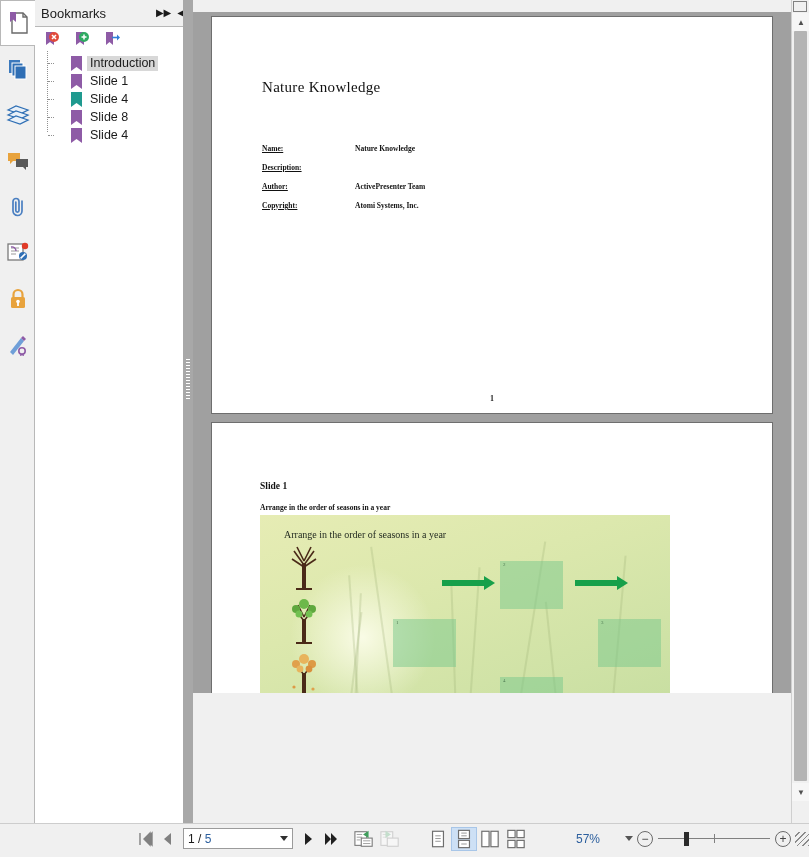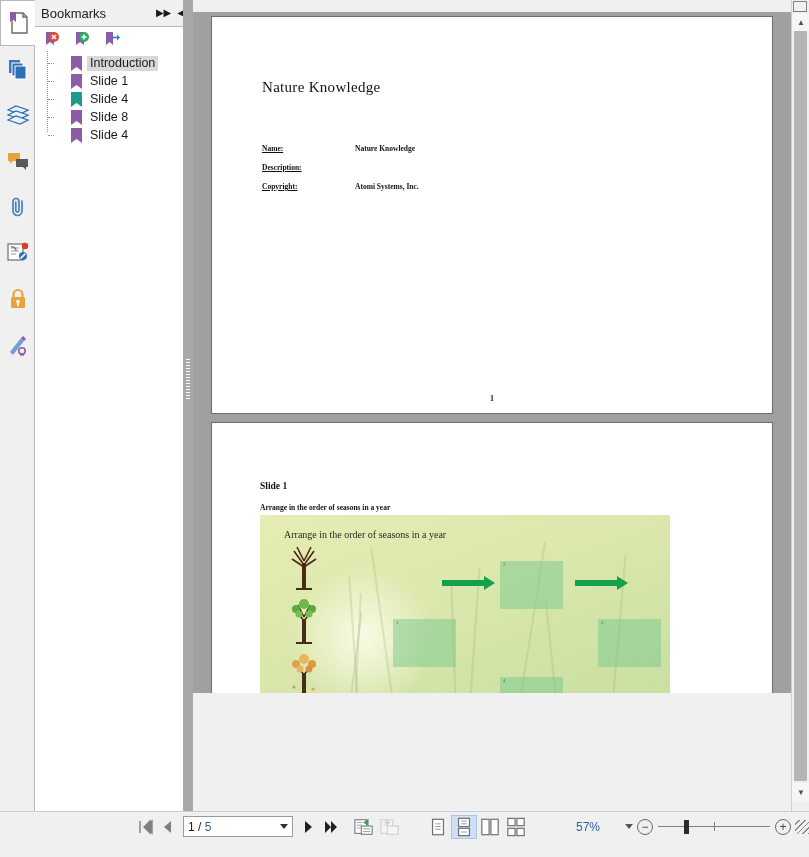--- a/index.html
+++ b/index.html
@@ -181,21 +181,21 @@
     position: absolute; left: 2px; right: 2px; top: 0; height: 750px;
     background: #b4b4b4; border-radius: 1px;
   }
   .vs-top-box {
     position: absolute; right: 2px; top: 1px; width: 14px; height: 11px;
     border: 1px solid #808080; background: #f0f0f0;
   }
 
   
   .toolbar {
-    position: absolute; left: 0; bottom: 16px; width: 809px; height: 30px;
+    position: absolute; left: 0; bottom: 4px; width: 809px; height: 30px;
     background: #f0f0f0; border-top: 1px solid #cdcdcd;
     display: flex; align-items: center;
   }
   .tb-left-pad { width: 183px; height: 30px; }
   .tb-grp { display: flex; align-items: center; }
   .tb-btn {
     width: 22px; height: 24px; display: flex;
     align-items: center; justify-content: center;
   }
   .tb-ico { width: 20px; height: 20px; }
@@ -395,20 +395,24 @@
         <div class="meta" id="meta-rows">
             <div class="meta-row">
               <div class="meta-key">Name:</div>
               <div class="meta-val">Nature Knowledge</div>
             </div>
             <div class="meta-row">
               <div class="meta-key">Description:</div>
               <div class="meta-val"></div>
             </div>
             <div class="meta-row">
+              <div class="meta-key">Author:</div>
+              <div class="meta-val">ActivePresenter Team</div>
+            </div>
+            <div class="meta-row">
               <div class="meta-key">Copyright:</div>
               <div class="meta-val">Atomi Systems, Inc.</div>
             </div>
           </div>
         <div class="page-num" style="bottom:10px;">1</div>
       </div>
 
       <div class="page-gap"></div>
 
       <div class="page p2">

